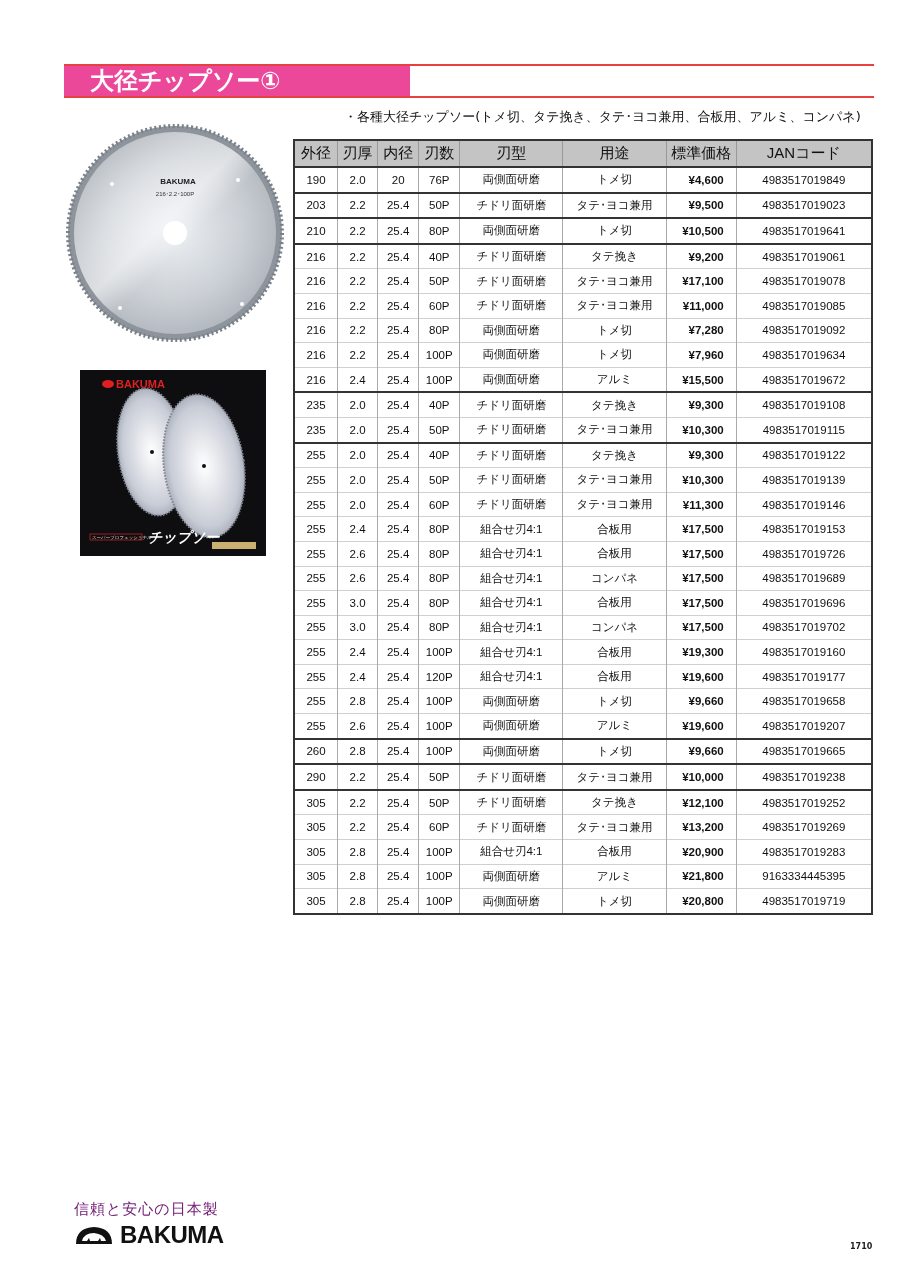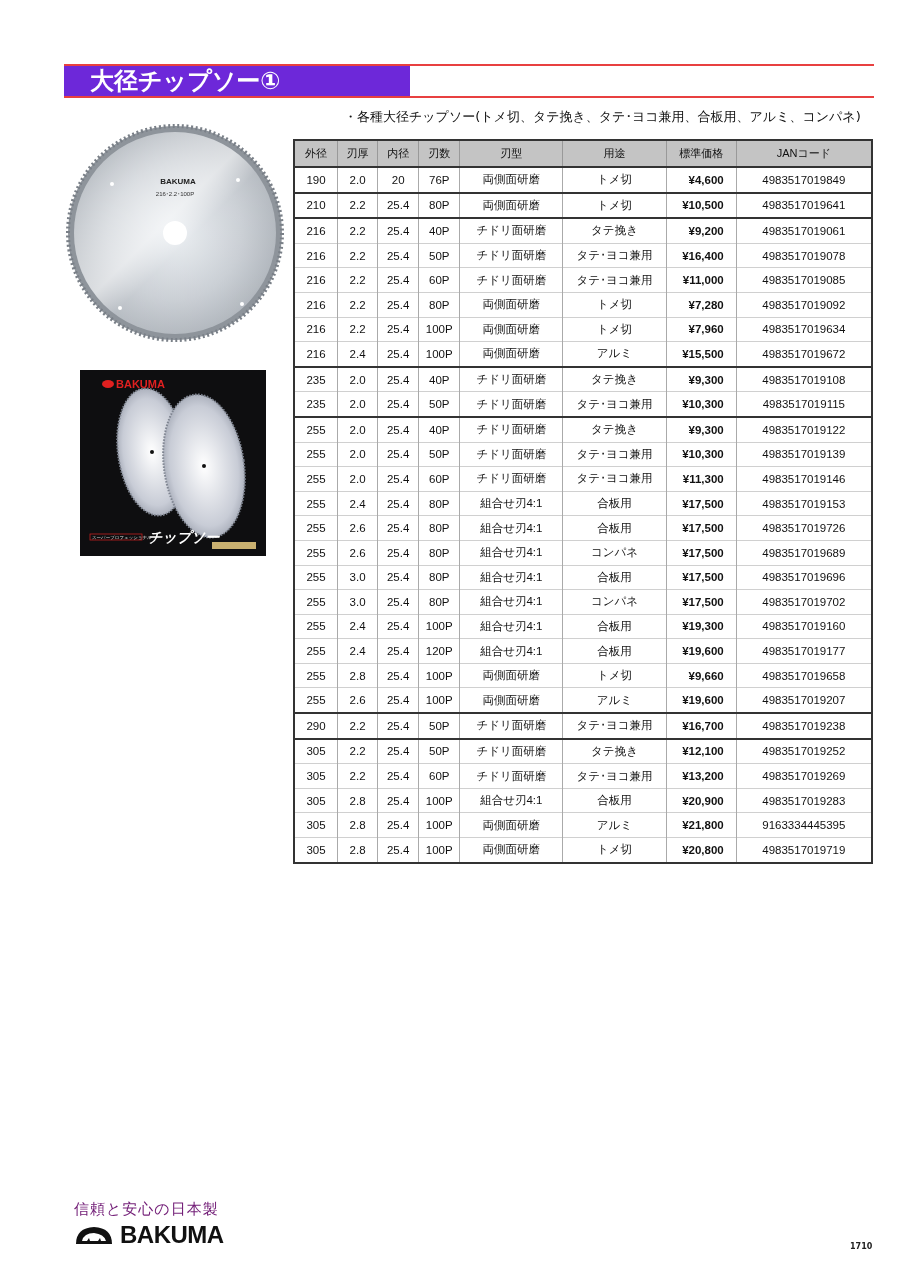--- a/index.html
+++ b/index.html
@@ -1,24 +1,24 @@
 <!DOCTYPE html>
 <html><head>
 <meta charset="utf-8">
 <style>
   html, body { margin:0; padding:0; background:#fff; }
   body { width:900px; height:1272px; position:relative; font-family:"DejaVu Sans", "Liberation Sans", sans-serif; color:#111; overflow:hidden; }
   .title-bar { position:absolute; left:64px; top:64px; width:810px; height:34px; border-top:2px solid #e84040; border-bottom:2px solid #e84040; box-sizing:border-box; }
-  .title-red { position:absolute; left:0; top:0; width:346px; height:100%; background:#6d28d9; }
+  .title-red { position:absolute; left:0; top:0; width:346px; height:100%; background:#ec4899; }
   .title-text { position:absolute; left:26px; top:0px; line-height:30px; font-size:24px; font-weight:bold; color:#fff; letter-spacing:0px; }
   .subtitle { position:absolute; left:296px; top:108px; font-size:13px; color:#111; white-space:nowrap;margin-left:48px; }
   .blade-img { position:absolute; left:66px; top:124px; width:218px; height:218px; }
   .box-img { position:absolute; left:80px; top:370px; width:186px; height:186px; background:#0d0d0e; }
   table.spec { position:absolute; left:293px; top:139px; width:580px; border-collapse:collapse; font-family:"Liberation Sans", sans-serif; font-size:11.5px; border:2px solid #333; }
-  table.spec th { background:#c4c4c4; font-weight:normal; height:23px; border:1px solid #999; border-bottom:2px solid #333; font-size:11px; }
+  table.spec th { background:#c4c4c4; font-weight:normal; height:23px; border:1px solid #999; border-bottom:2px solid #333; font-size:15px; }
   table.spec td { height:23.6px; border-left:1px solid #aaa; border-right:1px solid #aaa; border-top:1px solid #d0d0d0; text-align:center; padding:0; }
   table.spec tr.grp td { border-top:2px solid #333; }
   table.spec td.price { text-align:right; padding-right:12px; font-weight:bold; }
   .c0{width:40px}.c1{width:37px}.c2{width:38px}.c3{width:38px}.c4{width:100px}.c5{width:100px}.c6{width:67px}.c7{width:132px}
   .footer { position:absolute; left:74px; top:1200px; }
   .footer-tag { font-size:15px; color:#701a75; letter-spacing:1px; }
   .footer-logo { display:flex; align-items:center; margin-top:2px; }
   .footer-brand { font-family:"Liberation Sans", sans-serif; font-weight:bold; font-size:24px; letter-spacing:-0.5px; color:#111; margin-left:6px; }
   .page-num { position:absolute; left:850px; top:1242px; font-size:8px; color:#222;font-weight:bold; }
 </style>
@@ -100,20 +100,30 @@
         <td>190</td>
         <td>2.0</td>
         <td>20</td>
         <td>76P</td>
         <td>両側面研磨</td>
         <td>トメ切</td>
         <td class="price">¥4,600</td>
         <td>4983517019849</td>
       </tr>
       <tr class="grp">
+        <td>203</td>
+        <td>2.2</td>
+        <td>25.4</td>
+        <td>50P</td>
+        <td>チドリ面研磨</td>
+        <td>タテ･ヨコ兼用</td>
+        <td class="price">¥9,500</td>
+        <td>4983517019023</td>
+      </tr>
+      <tr class="grp">
         <td>210</td>
         <td>2.2</td>
         <td>25.4</td>
         <td>80P</td>
         <td>両側面研磨</td>
         <td>トメ切</td>
         <td class="price">¥10,500</td>
         <td>4983517019641</td>
       </tr>
       <tr class="grp">
@@ -126,21 +136,21 @@
         <td class="price">¥9,200</td>
         <td>4983517019061</td>
       </tr>
       <tr>
         <td>216</td>
         <td>2.2</td>
         <td>25.4</td>
         <td>50P</td>
         <td>チドリ面研磨</td>
         <td>タテ･ヨコ兼用</td>
-        <td class="price">¥16,400</td>
+        <td class="price">¥17,100</td>
         <td>4983517019078</td>
       </tr>
       <tr>
         <td>216</td>
         <td>2.2</td>
         <td>25.4</td>
         <td>60P</td>
         <td>チドリ面研磨</td>
         <td>タテ･ヨコ兼用</td>
         <td class="price">¥11,000</td>
@@ -310,27 +320,37 @@
         <td>255</td>
         <td>2.6</td>
         <td>25.4</td>
         <td>100P</td>
         <td>両側面研磨</td>
         <td>アルミ</td>
         <td class="price">¥19,600</td>
         <td>4983517019207</td>
       </tr>
       <tr class="grp">
+        <td>260</td>
+        <td>2.8</td>
+        <td>25.4</td>
+        <td>100P</td>
+        <td>両側面研磨</td>
+        <td>トメ切</td>
+        <td class="price">¥9,660</td>
+        <td>4983517019665</td>
+      </tr>
+      <tr class="grp">
         <td>290</td>
         <td>2.2</td>
         <td>25.4</td>
         <td>50P</td>
         <td>チドリ面研磨</td>
         <td>タテ･ヨコ兼用</td>
-        <td class="price">¥16,700</td>
+        <td class="price">¥10,000</td>
         <td>4983517019238</td>
       </tr>
       <tr class="grp">
         <td>305</td>
         <td>2.2</td>
         <td>25.4</td>
         <td>50P</td>
         <td>チドリ面研磨</td>
         <td>タテ挽き</td>
         <td class="price">¥12,100</td>

